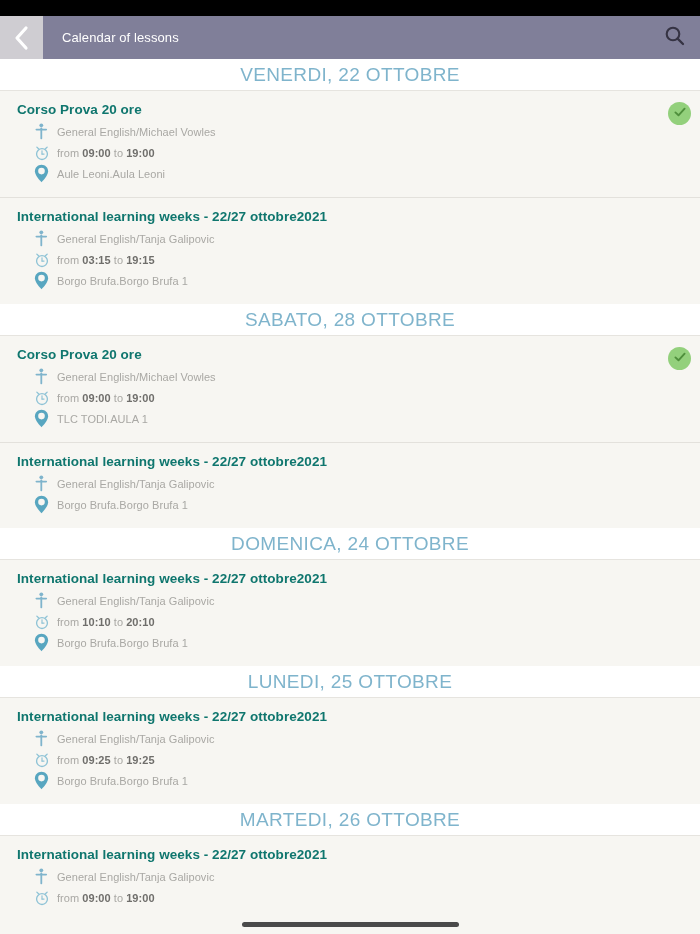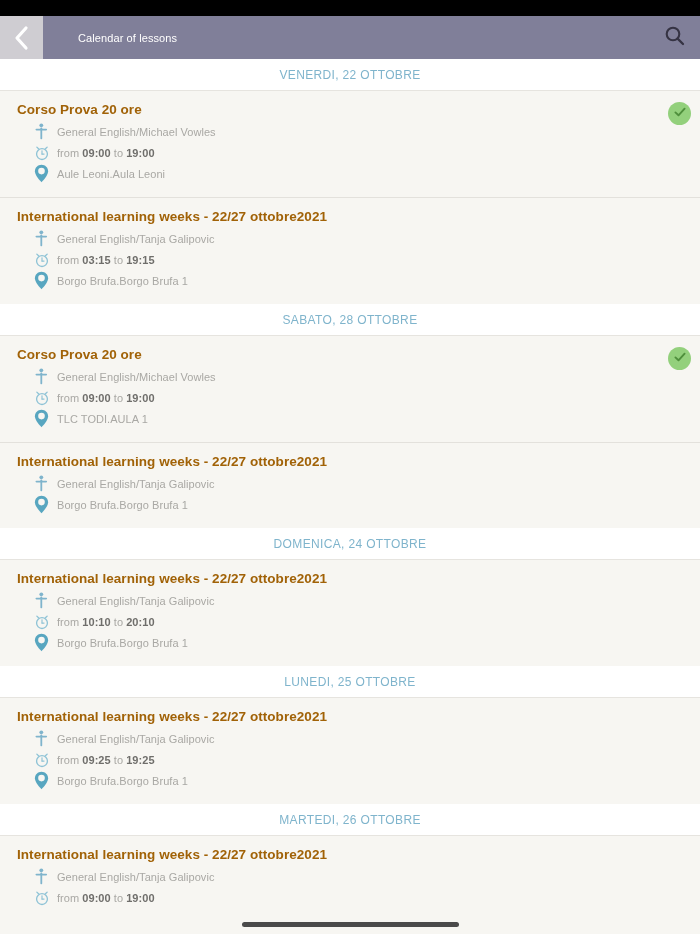--- a/index.html
+++ b/index.html
@@ -45,23 +45,23 @@
     display: flex;
     align-items: center;
     justify-content: center;
     cursor: pointer;
   }
   .nav-back svg { display: block; }
   .nav-title {
     flex: 1 1 auto;
     display: flex;
     align-items: center;
-    padding-left: 35px;
+    padding-left: 19px;
     color: #ffffff;
-    font-size: 11px;
+    font-size: 13px;
     letter-spacing: 0.1px;
   }
   .nav-search {
     width: 52px;
     display: flex;
     align-items: center;
     justify-content: center;
     cursor: pointer;
   }
 
@@ -71,21 +71,21 @@
     overflow: hidden;
     background: #ffffff;
     display: flex;
     flex-direction: column;
   }
 
   .day-header {
     background: #ffffff;
     text-align: center;
     color: #7fb4cc;
-    font-size: 12px;
+    font-size: 19px;
     letter-spacing: 0.35px;
     padding: 9px 0 8px 0;
     height: 14px;
     line-height: 14px;
     box-sizing: content-box;
   }
 
   .lesson-group {
     background: #f7f6f2;
     border-top: 1px solid #e6e4df;
@@ -96,21 +96,21 @@
     padding: 11px 16px 13px 16px;
     background: #f7f6f2;
   }
   .lesson + .lesson {
     border-top: 1px solid #e3e1dc;
   }
 
   .lesson-title {
     font-size: 13.5px;
     font-weight: bold;
-    color: #a16207;
+    color: #0f766e;
     letter-spacing: 0.05px;
     margin: 0 0 4px 0;
     padding-left: 1px;
   }
 
   .lesson-row {
     display: flex;
     align-items: center;
     height: 21px;
     padding-left: 16px;

